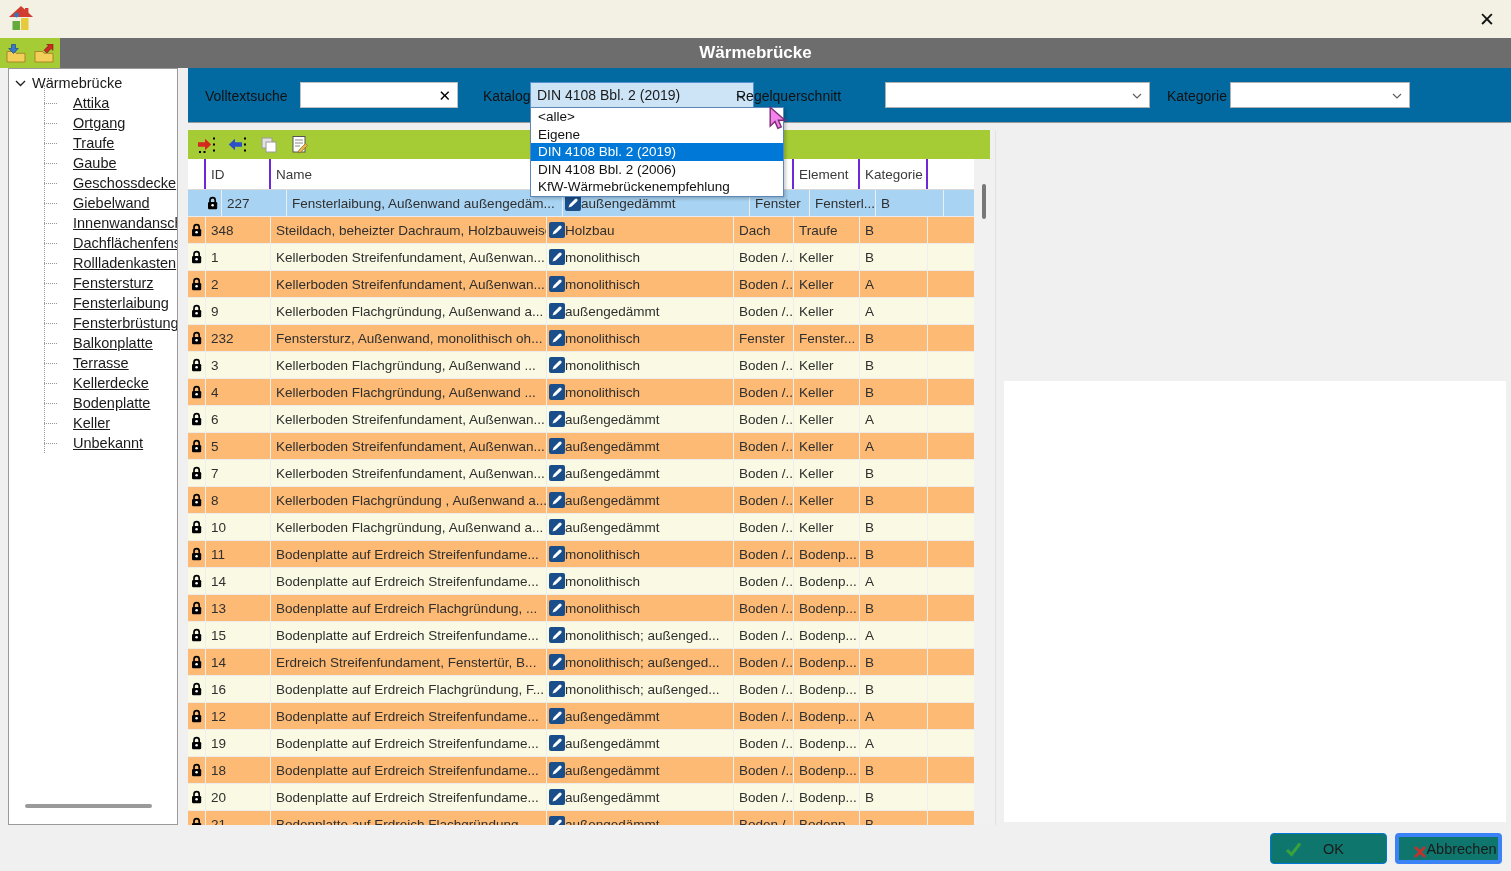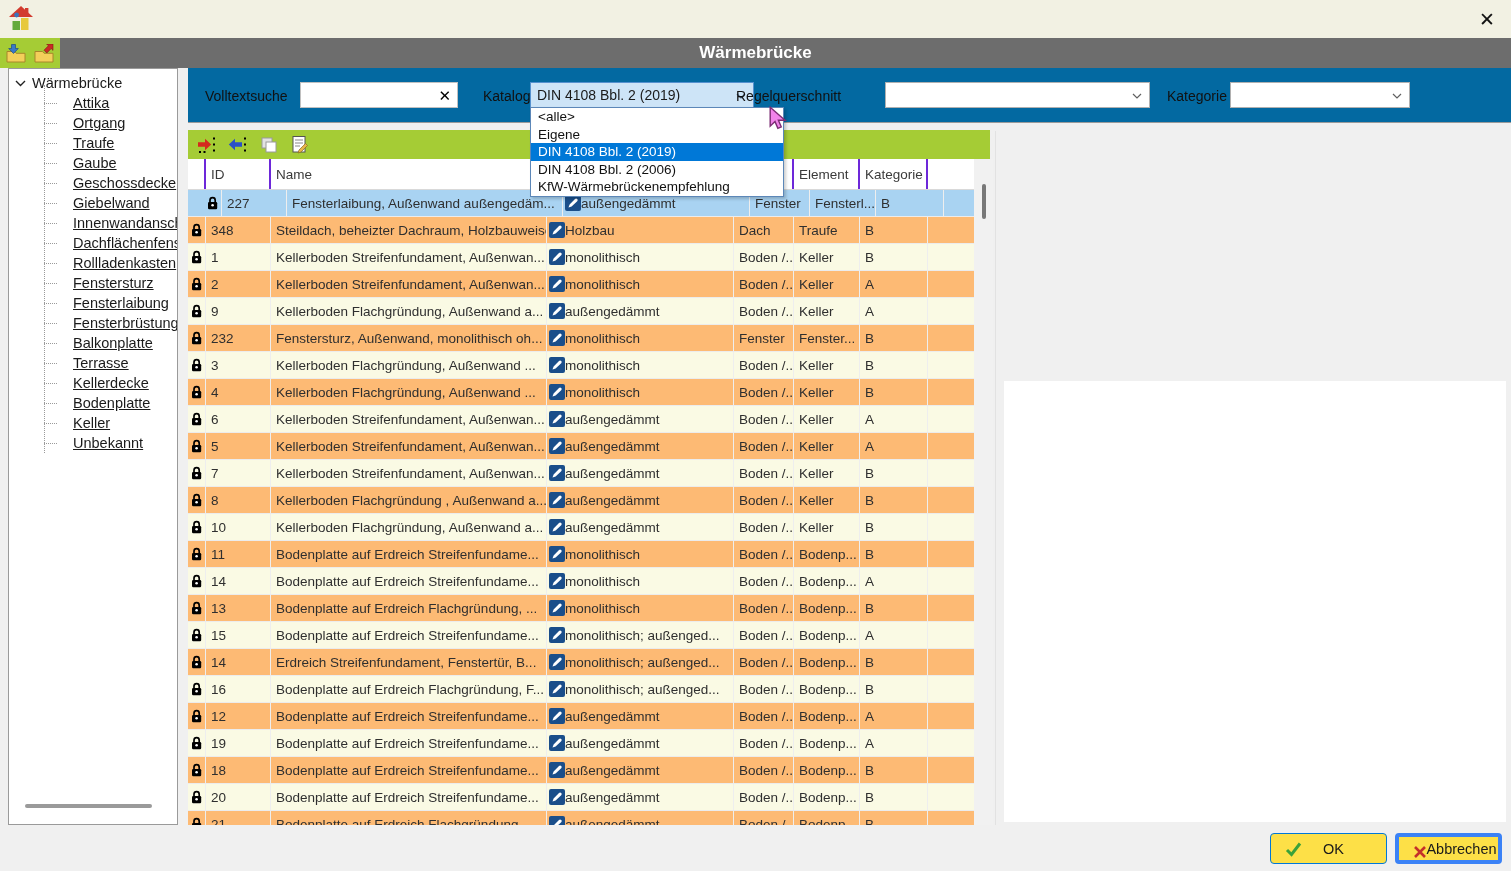--- a/index.html
+++ b/index.html
@@ -69,21 +69,21 @@
   .c-kat{width:68px;}
   .c-fill{flex:1;border-right:none !important;}
   .pencil-badge{flex:0 0 auto;width:16px;height:16px;}
   
   .v-scrollbar{position:absolute;left:974px;top:159px;width:19px;height:666px;background:#f1f1f1;}
   .v-thumb{position:absolute;left:8px;top:25px;width:4px;height:35px;background:#787878;border-radius:2px;}
   .divider-v{position:absolute;left:995px;top:131px;width:1px;height:694px;background:#e2e2e2;}
   .preview-panel{position:absolute;left:1004px;top:381px;width:502px;height:441px;background:#ffffff;}
   
   .footer{position:absolute;left:0;top:825px;width:1511px;height:46px;background:#f0f0f0;}
-  .btn{position:absolute;top:8px;height:31px;background:#fde047;border-radius:4px;display:flex;align-items:center;justify-content:center;font-size:14.5px;color:#1a1a1a;}
+  .btn{position:absolute;top:8px;height:31px;background:#0f766e;border-radius:4px;display:flex;align-items:center;justify-content:center;font-size:14.5px;color:#1a1a1a;}
   .btn-ok{left:1270px;width:117px;border:1px solid #0078d7;}
   .btn-cancel{left:1395px;width:107px;border:4px solid #3b82f6;}
   .btn .bicon{position:absolute;left:14px;top:8px;}
   .btn-ok .blabel{margin-left:10px;}
   .btn-cancel .blabel{margin-left:26px;}
   
   .chev{display:inline-block;}
   .mouse-cursor{position:absolute;left:768px;top:106px;z-index:60;}
 </style>
 </head>

